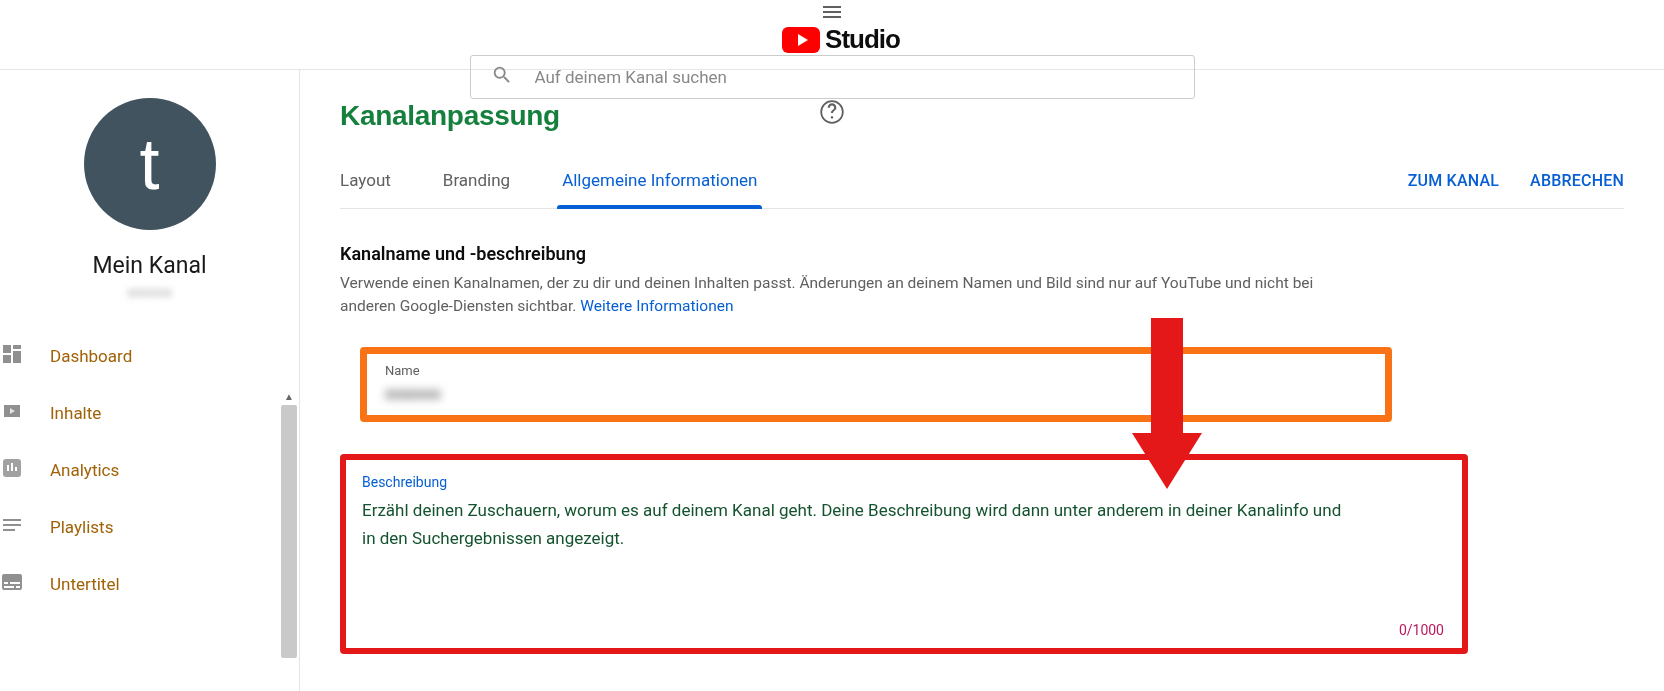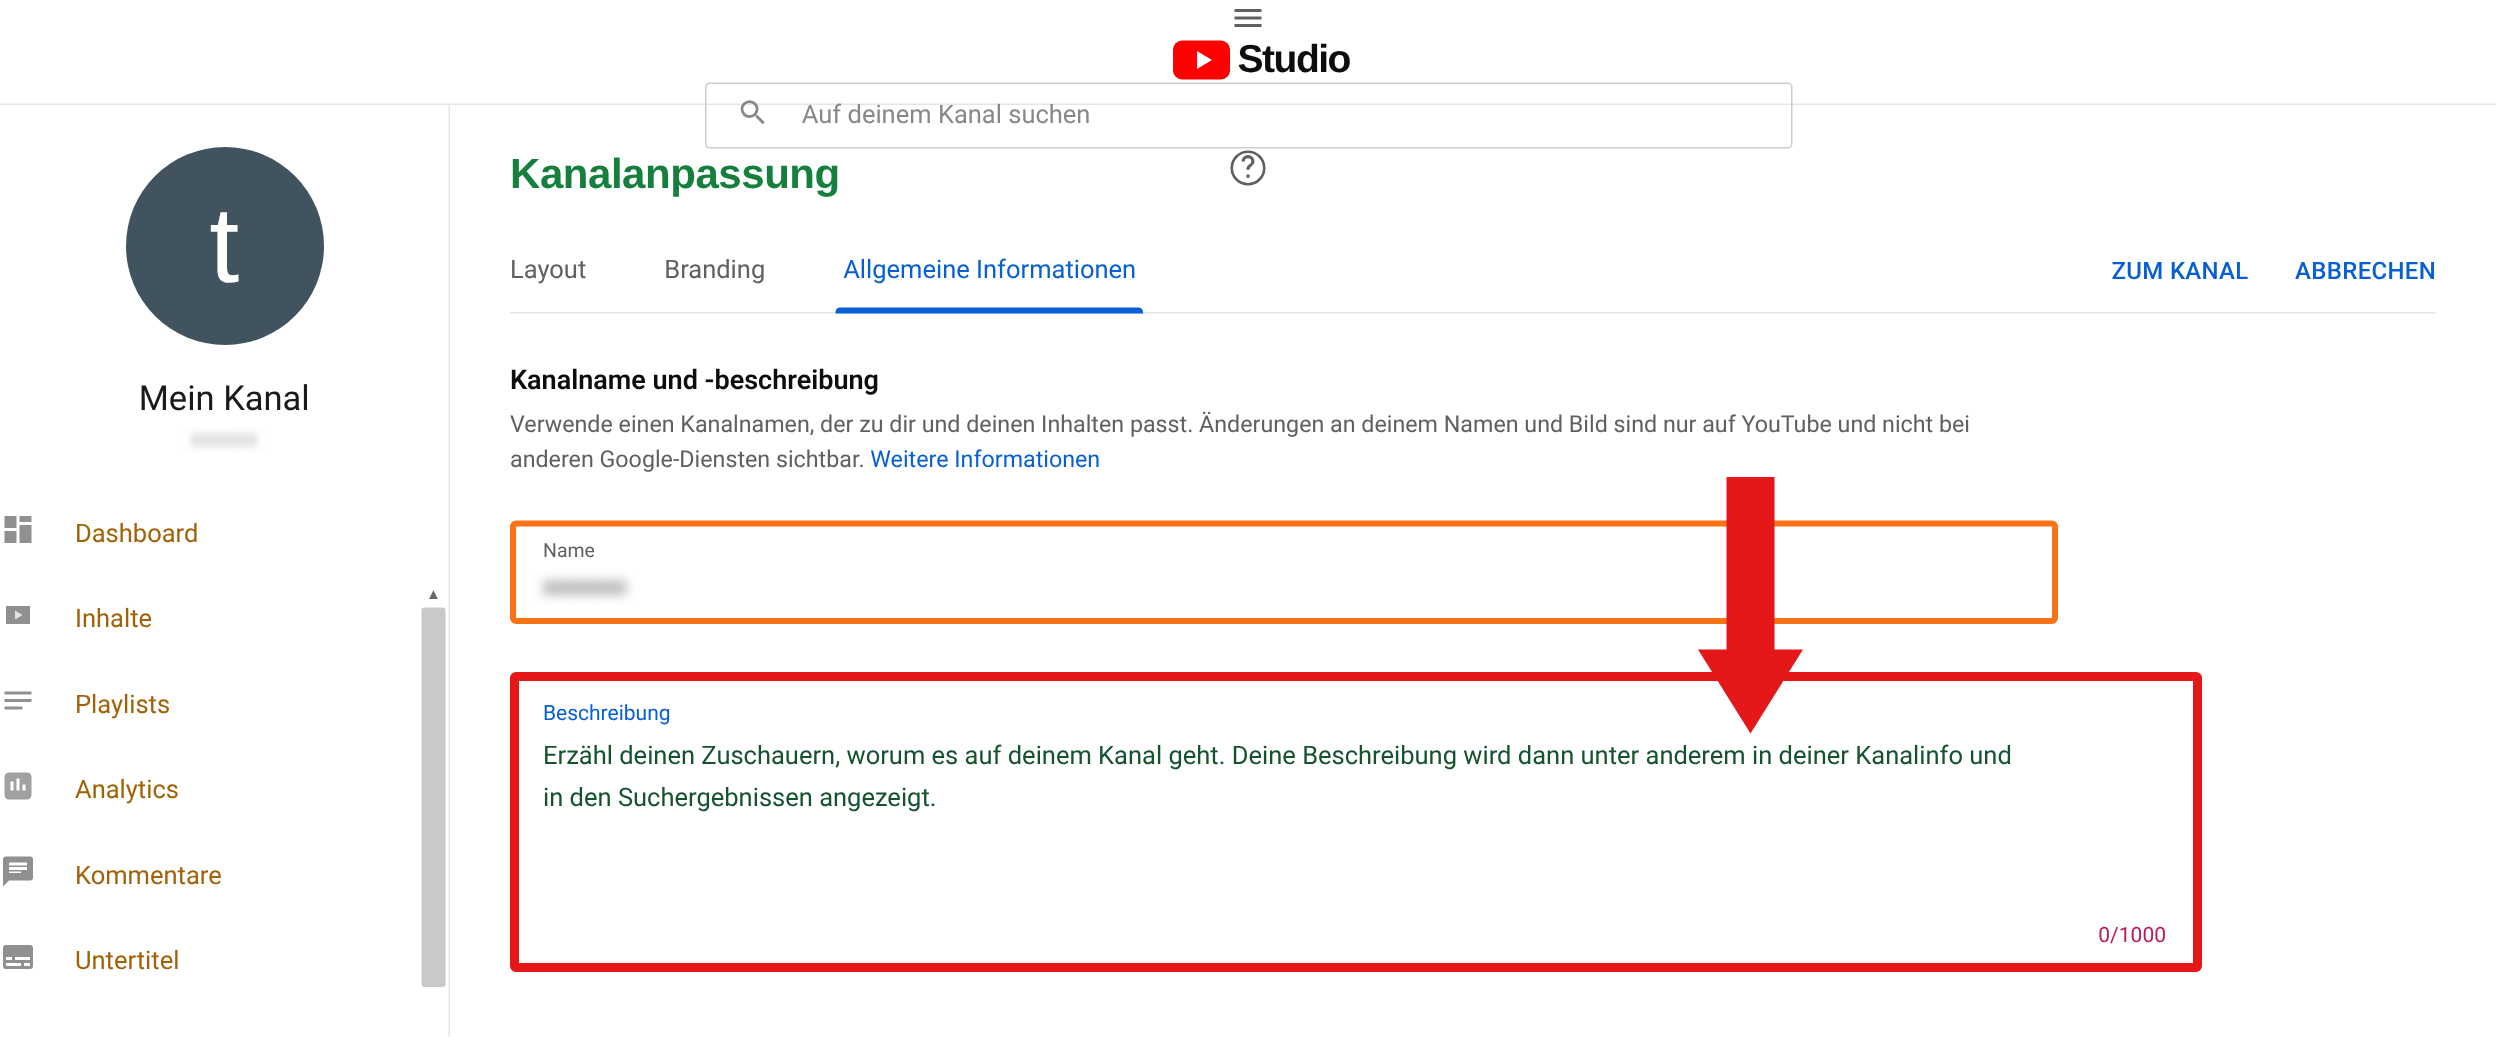--- a/index.html
+++ b/index.html
@@ -113,22 +113,22 @@
 .action-link {
   font-size: 16px; font-weight: 500; color: #065fd4;
   cursor: pointer; padding: 18px 0; letter-spacing: 0.2px;
 }
 
 .section-title { font-size: 18px; font-weight: 600; margin-top: 34px; color: #0d0d0d; }
 .section-desc { font-size: 15.5px; color: #606060; margin-top: 8px; line-height: 1.5; max-width: 1030px; }
 .section-desc a { color: #065fd4; text-decoration: none; cursor: pointer; }
 
 .field {
-  border: 4px solid #f97316; border-radius: 4px; margin-top: 28px;
-  padding: 9px 26px 12px 18px; width: 1032px;
+  border: 7px solid #f97316; border-radius: 4px; margin-top: 28px;
+  padding: 9px 26px 12px 18px; width: 1032px; margin-left: 20px;
 }
 .field-label { font-size: 13px; color: #606060; }
 .field-value { font-size: 16px; color: #333; margin-top: 6px; filter: blur(4px); }
 
 .desc-field {
   border: 6px solid #e41818; margin-top: 32px; border-radius: 4px;
   width: 1128px; padding: 14px 16px 10px 16px; position: relative; height: 200px;
 }
 .desc-label { font-size: 14px; color: #065fd4; }
 .desc-ph { font-size: 17px; color: #14532d; line-height: 1.65; margin-top: 6px; max-width: 990px; }
@@ -202,41 +202,33 @@
           <svg width="24" height="24" viewBox="0 0 24 24">
               <path fill="currentColor" d="M4 6h16v12H4z" opacity=".25"></path>
               <path fill="currentColor" d="M4 6h16v12H4V6zm6 3v6l5-3-5-3z"></path>
             </svg>
         </span>
         <span>Inhalte</span>
       </div>
       <div class="nav-item">
         <span class="icon">
           <svg width="24" height="24" viewBox="0 0 24 24">
-              <path fill="currentColor" d="M3 6h18v2H3V6zm0 5h18v2H3v-2zm0 5h12v2H3v-2z"></path>
-            </svg>
-        </span>
-        <span>Playlists</span>
-      </div>
-      <div class="nav-item">
-        <span class="icon">
-          <svg width="24" height="24" viewBox="0 0 24 24">
               <rect fill="currentColor" x="3" y="3" width="18" height="18" rx="3" opacity=".85"></rect>
               <path fill="#fff" d="M7 15h2V9H7v6zm4 0h2V7h-2v8zm4 0h2v-4h-2v4z"></path>
             </svg>
         </span>
         <span>Analytics</span>
       </div>
       <div class="nav-item">
         <span class="icon">
           <svg width="24" height="24" viewBox="0 0 24 24">
-              <path fill="currentColor" d="M20 2H4a2 2 0 00-2 2v18l4-4h14a2 2 0 002-2V4a2 2 0 00-2-2zM6 9h12v2H6V9zm8 4H6v-1h8v1zM6 8V6h12v2H6z"></path>
-            </svg>
-        </span>
-        <span>Kommentare</span>
+              <path fill="currentColor" d="M3 6h18v2H3V6zm0 5h18v2H3v-2zm0 5h12v2H3v-2z"></path>
+            </svg>
+        </span>
+        <span>Playlists</span>
       </div>
       <div class="nav-item">
         <span class="icon">
           <svg width="24" height="24" viewBox="0 0 24 24">
               <path fill="currentColor" d="M20 4H4a2 2 0 00-2 2v12a2 2 0 002 2h16a2 2 0 002-2V6a2 2 0 00-2-2zM4 12h4v2H4v-2zm10 6H4v-2h10v2zm6 0h-4v-2h4v2zm0-4H10v-2h10v2z"></path>
             </svg>
         </span>
         <span>Untertitel</span>
       </div>
     </div>

